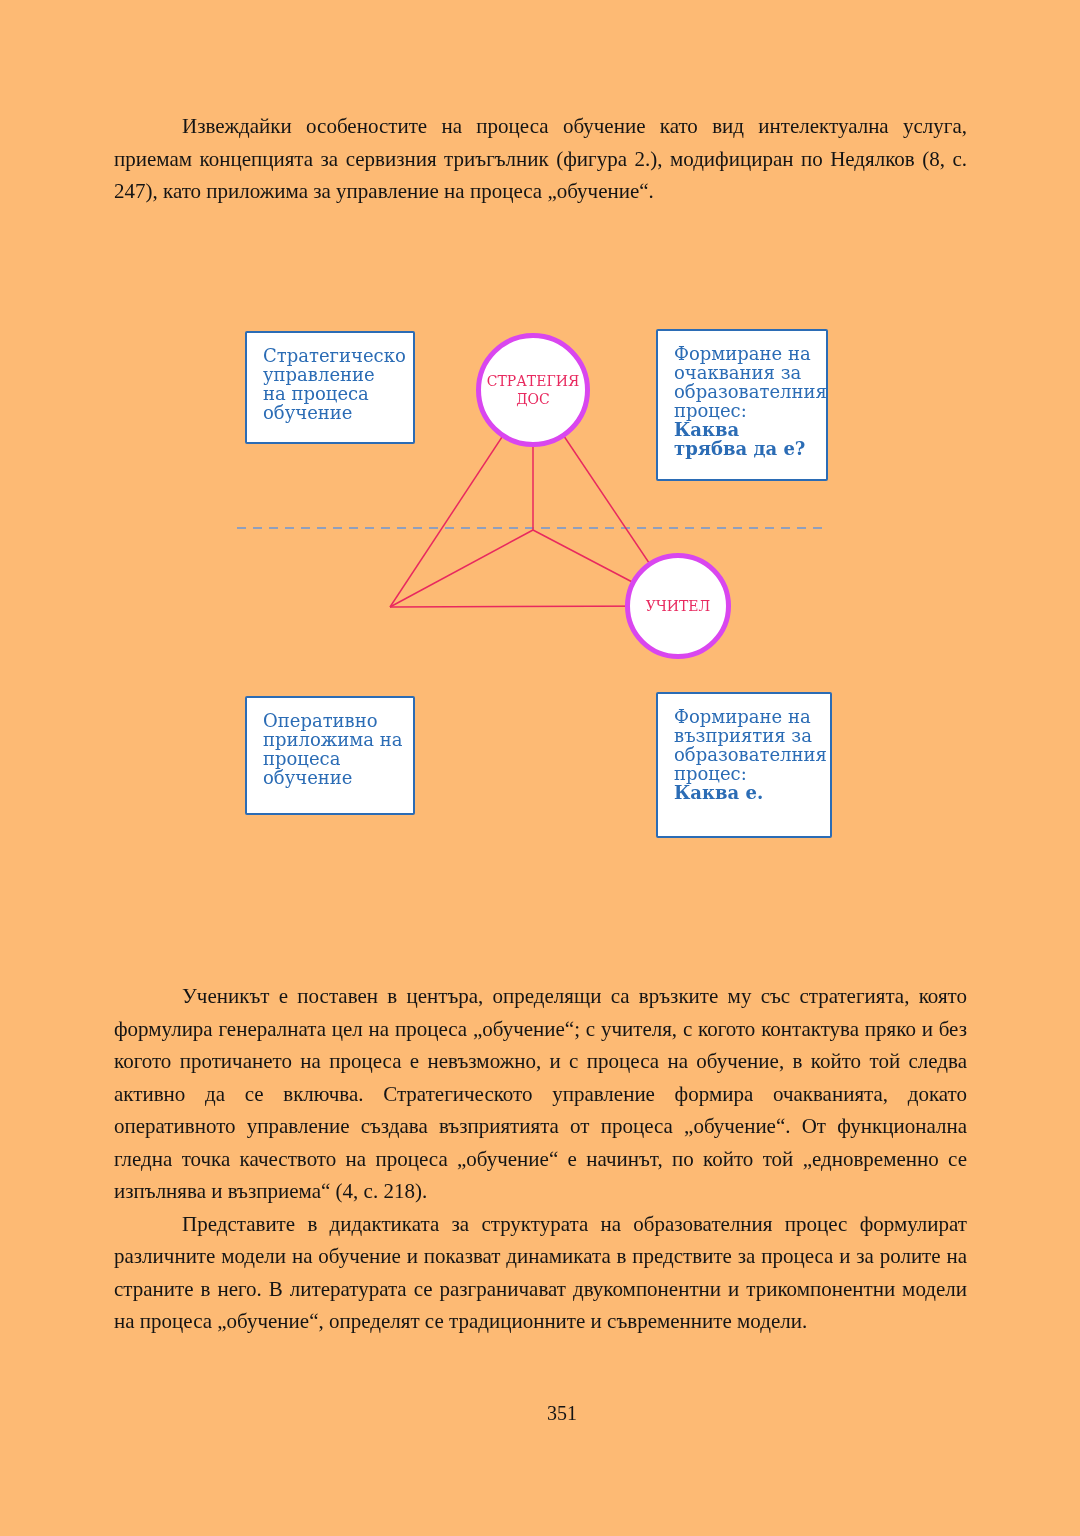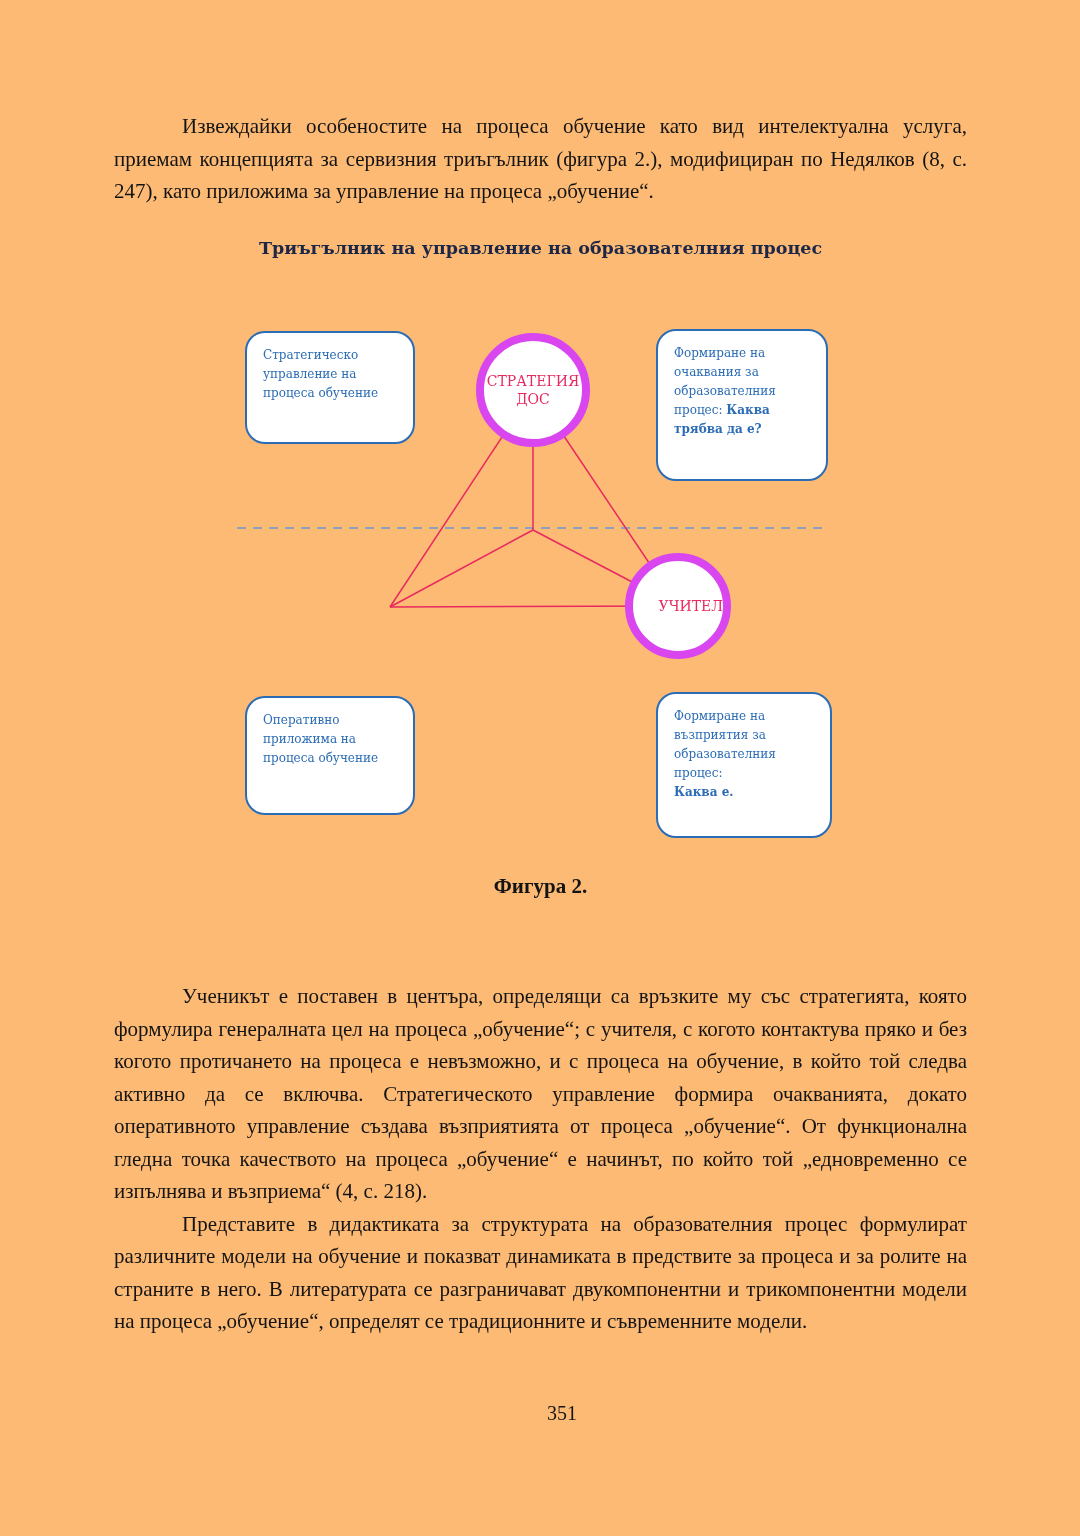--- a/index.html
+++ b/index.html
@@ -22,47 +22,47 @@
   .fig-title {
     position:absolute; top:238px; left:114px; width:853px;
     text-align:center; font-weight:bold; font-size:17.5px;
     color:#1c2747; font-family:"DejaVu Serif", serif;
   }
 
   .diagram-lines { position:absolute; left:0; top:0; pointer-events:none; }
 
   .dbox {
     position:absolute; background:#ffffff;
-    border:2.5px solid #2b6cb5; border-radius:20px;
+    border:2.5px solid #2b6cb5; border-radius:2px;
     color:#2b6cb5; font-family:"DejaVu Serif", serif;
-    font-size:12px; line-height:19px;
+    font-size:18px; line-height:19px;
     padding:13px 10px 24px 16px;
   }
   .dbox b { font-weight:bold; }
   .box-tl { left:245px; top:331px; width:170px; height:113px; }
   .box-tr { left:656px; top:329px; width:172px; height:152px; }
   .box-bl { left:245px; top:696px; width:170px; height:119px; }
   .box-br { left:656px; top:692px; width:176px; height:146px; }
   .block-bold { display:block; font-weight:bold; }
 
   .circle {
     position:absolute; border-radius:50%; background:#ffffff;
-    border:8px solid #d946ef; color:#e8295f;
+    border:5px solid #d946ef; color:#e8295f;
     display:flex; align-items:center; justify-content:center;
     text-align:center; font-family:"DejaVu Serif", serif;
     font-size:14px; line-height:1.3;
   }
   .circle-top { left:476px; top:333px; width:114px; height:114px; }
   .circle-mid {
     left:478px; top:475px; width:110px; height:110px;
     background:#e8295f; color:#ffffff; border:none;
     font-weight:bold; font-size:17px; letter-spacing:0.8px;
   }
   .circle-bl  { left:331px; top:548px; width:118px; height:118px; }
-  .circle-br  { left:625px; top:553px; width:106px; height:106px;text-align:right; }
+  .circle-br  { left:625px; top:553px; width:106px; height:106px; }
   .circle-top .clabel { width:100px; }
   .circle-bl  .clabel { width:92px; }
   .circle-br  .clabel { width:96px; }
 
   .fig-caption {
     position:absolute; top:874px; left:114px; width:853px;
     text-align:center; font-weight:bold; font-size:21px;
   }
   .source-note {
     position:absolute; top:925px; left:114px; width:853px;
@@ -75,21 +75,20 @@
 </style>
 </head>
 <body>
 
 <div class="page">
 
   <div class="body-text intro">
     <p>Извеждайки особеностите на процеса обучение като вид интелектуална услуга, приемам концепцията за сервизния триъгълник (фигура 2.), модифициран по Недялков (8, с. 247), като приложима за управление на процеса „обучение“.</p>
   </div>
 
-  <div class="fig-title">Триъгълник на управление на образователния процес</div>
 
   <svg class="diagram-lines" width="1080" height="900" viewBox="0 0 1080 900">
     <line x1="237" y1="528" x2="828" y2="528" stroke="#6b97d6" stroke-width="1.6" stroke-dasharray="9 7"></line>
     <g stroke="#e8295f" stroke-width="1.5">
       <line x1="533" y1="390" x2="390" y2="607"></line>
       <line x1="533" y1="390" x2="678" y2="606"></line>
       <line x1="390" y1="607" x2="678" y2="606"></line>
       <line x1="533" y1="390" x2="533" y2="530"></line>
       <line x1="533" y1="530" x2="390" y2="607"></line>
       <line x1="533" y1="530" x2="678" y2="606"></line>
@@ -115,21 +114,20 @@
   <div class="circle circle-top">
     <span class="clabel">СТРАТЕГИЯ ДОС</span>
   </div>
 
 
 
   <div class="circle circle-br">
     <span class="clabel">УЧИТЕЛ</span>
   </div>
 
-  <div class="fig-caption">Фигура 2.</div>
 
 
   <div class="body-text paragraphs">
     <p>Ученикът е поставен в центъра, определящи са връзките му със стратегията, която формулира генералната цел на процеса „обучение“; с учителя, с когото контактува пряко и без когото протичането на процеса е невъзможно, и с процеса на обучение, в който той следва активно да се включва. Стратегическото управление формира очакванията, докато оперативното управление създава възприятията от процеса „обучение“. От функционална гледна точка качеството на процеса „обучение“ е начинът, по който той „едновременно се изпълнява и възприема“ (4, с. 218).</p>
     <p>Представите в дидактиката за структурата на образователния процес формулират различните модели на обучение и показват динамиката в предствите за процеса и за ролите на страните в него. В литературата се разграничават двукомпонентни и трикомпонентни модели на процеса „обучение“, определят се традиционните и съвременните модели.</p>
   </div>
 
   <div class="page-number">351</div>
 
 </div>

